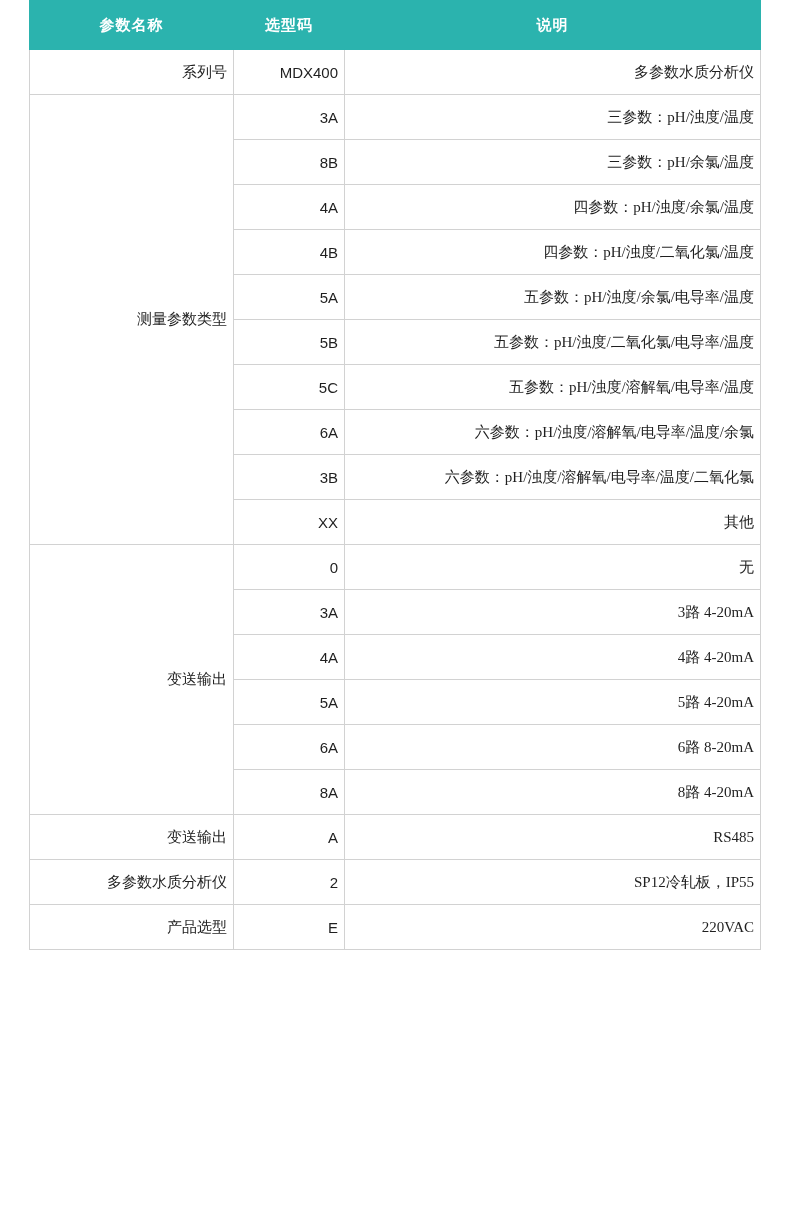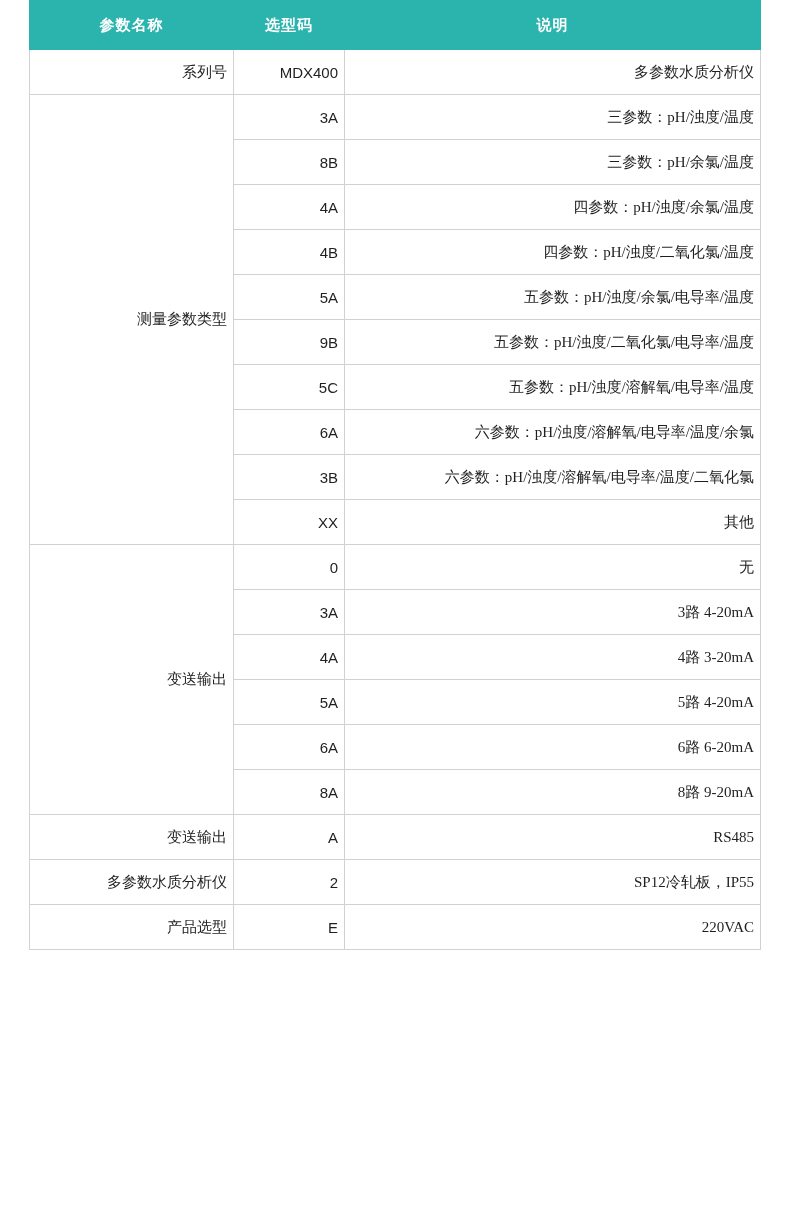--- a/index.html
+++ b/index.html
@@ -113,21 +113,21 @@
           </tr>
           <tr>
             <td class="code">4B</td>
             <td class="desc">四参数：pH/浊度/二氧化氯/温度</td>
           </tr>
           <tr>
             <td class="code">5A</td>
             <td class="desc">五参数：pH/浊度/余氯/电导率/温度</td>
           </tr>
           <tr>
-            <td class="code">9B</td>
+            <td class="code">5B</td>
             <td class="desc">五参数：pH/浊度/二氧化氯/电导率/温度</td>
           </tr>
           <tr>
             <td class="code">5C</td>
             <td class="desc">五参数：pH/浊度/溶解氧/电导率/温度</td>
           </tr>
           <tr>
             <td class="code">6A</td>
             <td class="desc">六参数：pH/浊度/溶解氧/电导率/温度/余氯</td>
           </tr>
@@ -143,33 +143,33 @@
             <td class="param-name" rowspan="6">变送输出</td>
             <td class="code">0</td>
             <td class="desc">无</td>
           </tr>
           <tr>
             <td class="code">3A</td>
             <td class="desc">3路 4-20mA</td>
           </tr>
           <tr>
             <td class="code">4A</td>
-            <td class="desc">4路 3-20mA</td>
+            <td class="desc">4路 4-20mA</td>
           </tr>
           <tr>
             <td class="code">5A</td>
             <td class="desc">5路 4-20mA</td>
           </tr>
           <tr>
             <td class="code">6A</td>
-            <td class="desc">6路 6-20mA</td>
+            <td class="desc">6路 8-20mA</td>
           </tr>
           <tr>
             <td class="code">8A</td>
-            <td class="desc">8路 9-20mA</td>
+            <td class="desc">8路 4-20mA</td>
           </tr>
           <tr>
             <td class="param-name" rowspan="1">变送输出</td>
             <td class="code">A</td>
             <td class="desc">RS485</td>
           </tr>
           <tr>
             <td class="param-name" rowspan="1">多参数水质分析仪</td>
             <td class="code">2</td>
             <td class="desc">SP12冷轧板，IP55</td>

